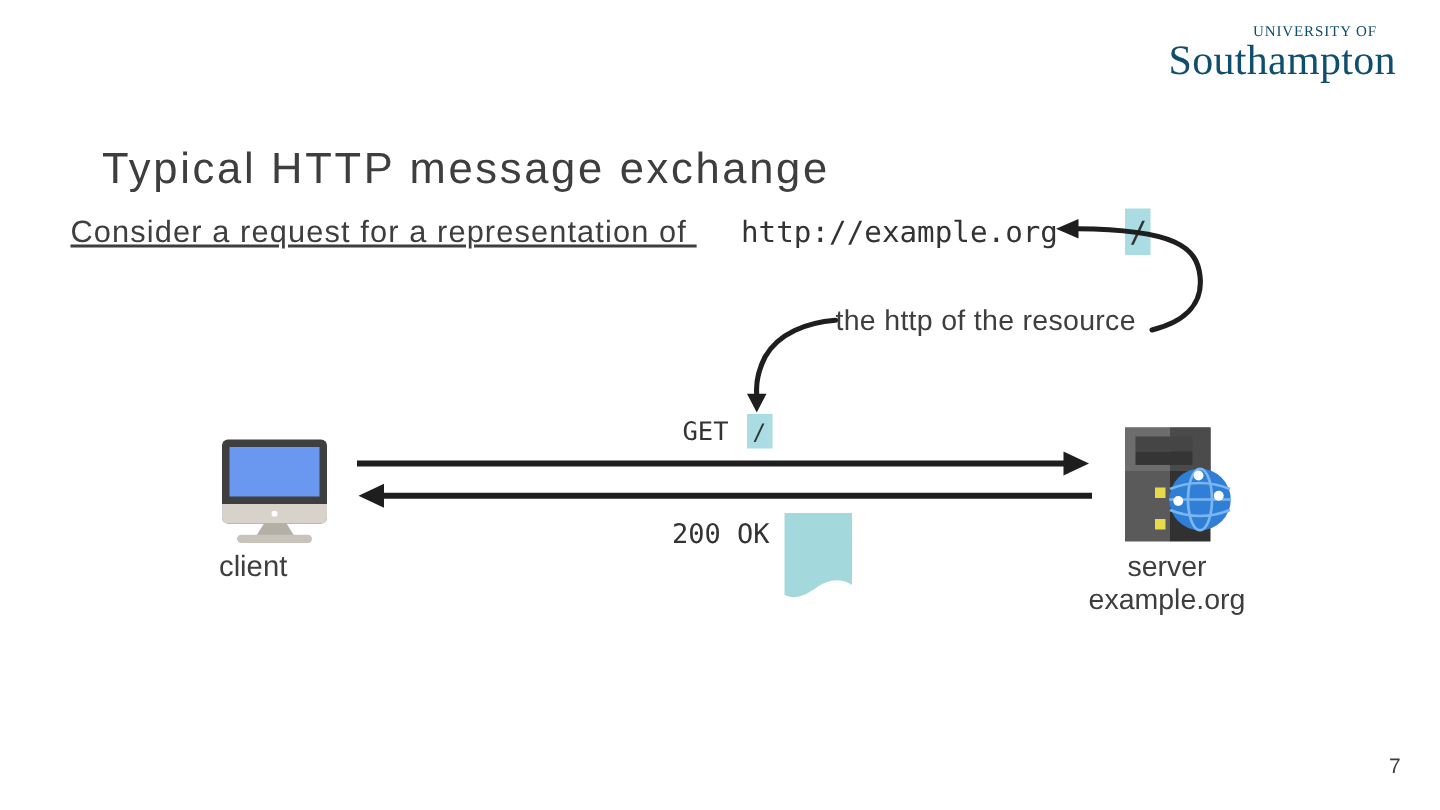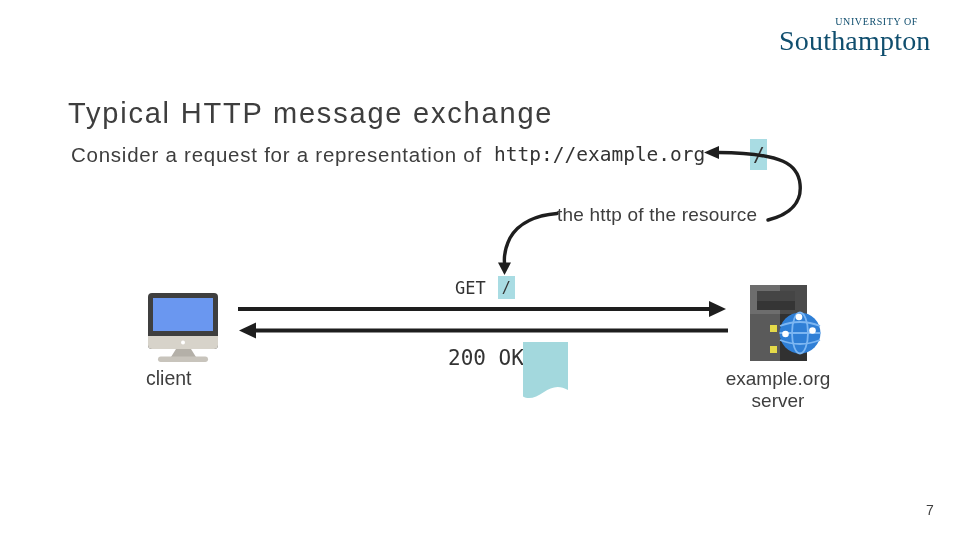--- a/index.html
+++ b/index.html
@@ -10,41 +10,41 @@
   
   .logo{position:absolute;top:16px;left:779px;width:150px;
         color:var(--logo,#104e6e);font-family:"Liberation Serif",serif;}
   .logo-top{font-size:10px;letter-spacing:.6px;text-align:right;
             padding-right:11px;line-height:11px;}
   .logo-main{font-size:28px;line-height:27px;letter-spacing:.2px;}
 
   
   .title{position:absolute;left:56px;top:85px;margin:12px;font-weight:400;
          font-size:29px;letter-spacing:1.8px;color:var(--text,#3e3e3e);}
-  .subtitle-sans{position:absolute;left:71px;top:143px;font-size:20.5px;
-         letter-spacing:.75px;color:var(--text,#3e3e3e);white-space:pre;}
+  .subtitle-sans{position:absolute;left:47px;top:143px;font-size:20.5px;
+         letter-spacing:.75px;color:var(--text,#3e3e3e);white-space:pre;text-decoration:underline;}
   .subtitle-mono{position:absolute;left:494px;top:139px;height:31px;
          display:flex;align-items:center;white-space:nowrap;gap:44px;}
   .mono{font-family:"DejaVu Sans Mono",monospace;color:var(--mono-text,#333333);}
   .subtitle-mono .mono{font-size:19.5px;}
   .hl{display:flex;align-items:center;justify-content:center;
       background:var(--accent,#a9dce3);width:17px;height:31px;margin-left:1px;}
 
   
   .annotation{position:absolute;left:557px;top:204px;font-size:19px;
               letter-spacing:.2px;color:var(--text,#3e3e3e);}
 
   
   .get-row{position:absolute;left:455px;top:276px;display:flex;
            align-items:center;gap:12px;}
   .get-row .mono{font-size:17px;}
   .hl-box{background:var(--accent,#a9dce3);width:17px;height:23px;
           display:flex;align-items:center;justify-content:center;
           font-size:15px !important;}
-  .status{position:absolute;left:448px;top:346px;font-size:21px;
+  .status{position:absolute;left:448px;top:346px;font-size:18px;
           font-family:"DejaVu Sans Mono",monospace;color:var(--mono-text,#333333);}
 
   
   .client-label{position:absolute;left:146px;top:367px;width:75px;
                 font-size:19.5px;color:var(--text,#3e3e3e);}
   .server-label{position:absolute;left:710px;top:368px;width:136px;
                 text-align:center;font-size:19px;line-height:21.5px;
                 color:var(--text,#3e3e3e);}
   .page-number{position:absolute;left:926px;top:502px;font-size:14px;
                color:var(--text,#3e3e3e);}
@@ -93,22 +93,22 @@
   <div class="get-row">
     <span class="mono">GET</span>
     <span class="hl-box mono">/</span>
   </div>
 
   <div class="status">200 OK</div>
 
   <div class="client-label">client</div>
 
   <div class="server-label">
+    <div>server</div>
     <div>example.org</div>
-    <div>server</div>
   </div>
 
   <div class="page-number">7</div>
 
   <svg class="overlay" width="960" height="540" viewBox="0 0 960 540" xmlns="http://www.w3.org/2000/svg">
 
     <g>
       <line class="arrow-line" x1="238" y1="309" x2="710" y2="309"></line>
       <polygon class="arrow-fill" points="726,309 709,301 709,317"></polygon>
     </g>

